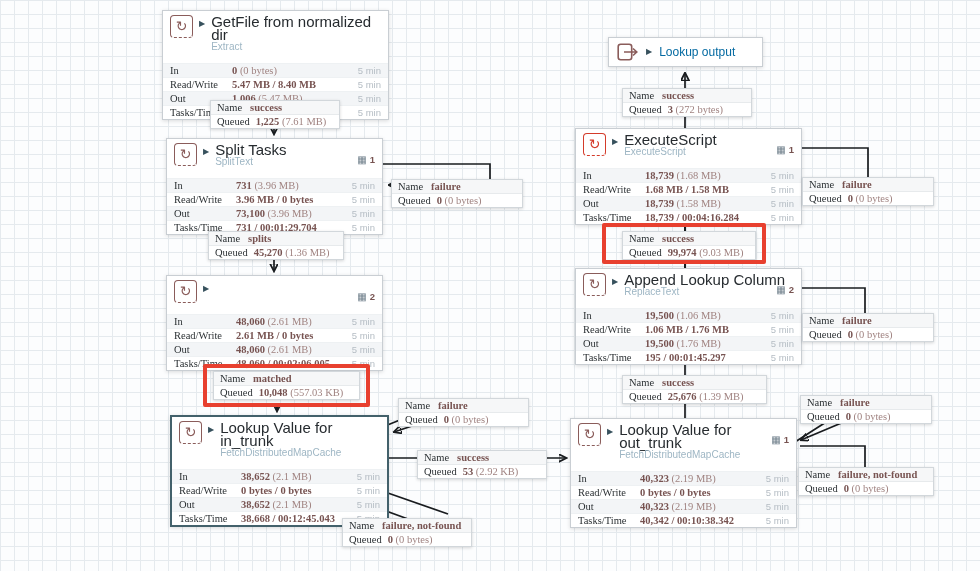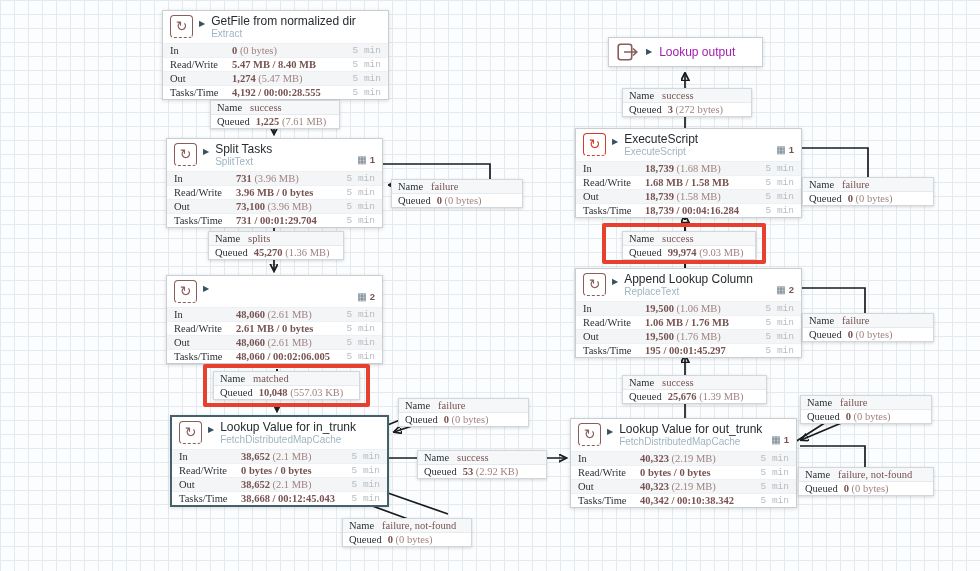--- a/index.html
+++ b/index.html
@@ -13,45 +13,45 @@
   .wires path.dash{stroke-width:2;stroke-dasharray:7 5}
 
   .proc{position:absolute;z-index:2;background:#fff;border:1px solid #c9ced3;box-shadow:0 1px 4px rgba(0,0,0,.14)}
   .proc.sel{border:2px solid #43616b}
   .head{display:flex;align-items:flex-start;gap:6px;padding:4px 7px 2px;position:relative}
   .pic{flex:none;width:21px;height:21px;border:1.4px solid #8a5c5a;border-bottom-style:dashed;border-radius:4px;
        color:#8a5c5a;font-size:14px;line-height:20px;text-align:center}
   .pic.act{border-color:#d43b2a;color:#d43b2a}
   .run{flex:none;color:#37515d;font-size:8px;line-height:12px;margin-top:3px}
   .tt{display:flex;flex-direction:column}
-  .t1{font-size:12px;line-height:13px;color:#262b2f}
+  .t1{font-size:15px;line-height:13px;color:#262b2f}
   .t2{font-size:10px;line-height:11px;color:#9eb6c4}
   .badge{position:absolute;right:7px;top:15px;display:flex;align-items:center;gap:3px;
          font-size:9.5px;color:#775351;font-weight:bold}
   .badge .bi{color:#6e7e8a;font-size:10px;font-style:normal;font-weight:normal}
-  .rows{margin-top:2px}
+  .rows{margin-top:9px}
   .r{display:flex;align-items:center;height:13px;padding:0 7px;
      font-family:"Liberation Serif",serif;font-size:10.5px;border-top:1px solid #eef1f3}
   .r.a{background:#f3f5f7}
   .k{flex:none;width:62px;color:#2c3134}
   .v{flex:1;white-space:nowrap}
   .v b{color:#775351}
   .v i{font-style:normal;color:#a08381}
-  .m{flex:none;color:#b5bdc4;font-family:Liberation Mono, monospace;font-size:9.5px}
+  .m{flex:none;color:#b5bdc4;font-family:Liberation Sans, sans-serif;font-size:9.5px}
 
   .port{position:absolute;z-index:2;background:#fff;border:1px solid #c9ced3;box-shadow:0 1px 4px rgba(0,0,0,.14);
         display:flex;align-items:center;gap:7px;padding:0 8px;box-sizing:border-box}
-  .pt{font-size:12px;color:#a21caf}
+  .pt{font-size:12px;color:#0369a1}
 
   .conn{position:absolute;z-index:3;background:#fff;border:1px solid #d2d7db;box-shadow:0 1px 3px rgba(0,0,0,.16);
         font-family:"Liberation Serif",serif;font-size:10.5px}
   .cr1{display:flex;gap:8px;align-items:center;height:13px;padding:0 6px;background:#f6f7f8;border-bottom:1px solid #e7eaec}
   .cr2{display:flex;gap:6px;align-items:center;height:13px;padding:0 6px;background:#fff;white-space:nowrap}
   .ck{color:#2c3134}
-  .cv{color:#775351;font-weight:normal}
+  .cv{color:#775351;font-weight:bold}
   .cq b{color:#775351}
   .cq i{font-style:normal;color:#a08381}
 
   .hl{position:absolute;z-index:6;border:4px solid #e8402f;border-radius:2px;box-sizing:border-box}
 </style>
 </head>
 <body>
 
 <div class="canvas">
 
@@ -95,21 +95,21 @@
           <span class="v"><b>0</b>&nbsp;<i>(0 bytes)</i></span>
           <span class="m">5 min</span>
         </div>
       <div class="r">
           <span class="k">Read/Write</span>
           <span class="v"><b>5.47 MB / 8.40 MB</b></span>
           <span class="m">5 min</span>
         </div>
       <div class="r a">
           <span class="k">Out</span>
-          <span class="v"><b>1,274</b>&nbsp;<i>(5.47 MB)</i></span>
+          <span class="v"><b>1,006</b>&nbsp;<i>(5.47 MB)</i></span>
           <span class="m">5 min</span>
         </div>
       <div class="r">
           <span class="k">Tasks/Time</span>
           <span class="v"><b>4,192 / 00:00:28.555</b></span>
           <span class="m">5 min</span>
         </div>
     </div>
   </div>
 

